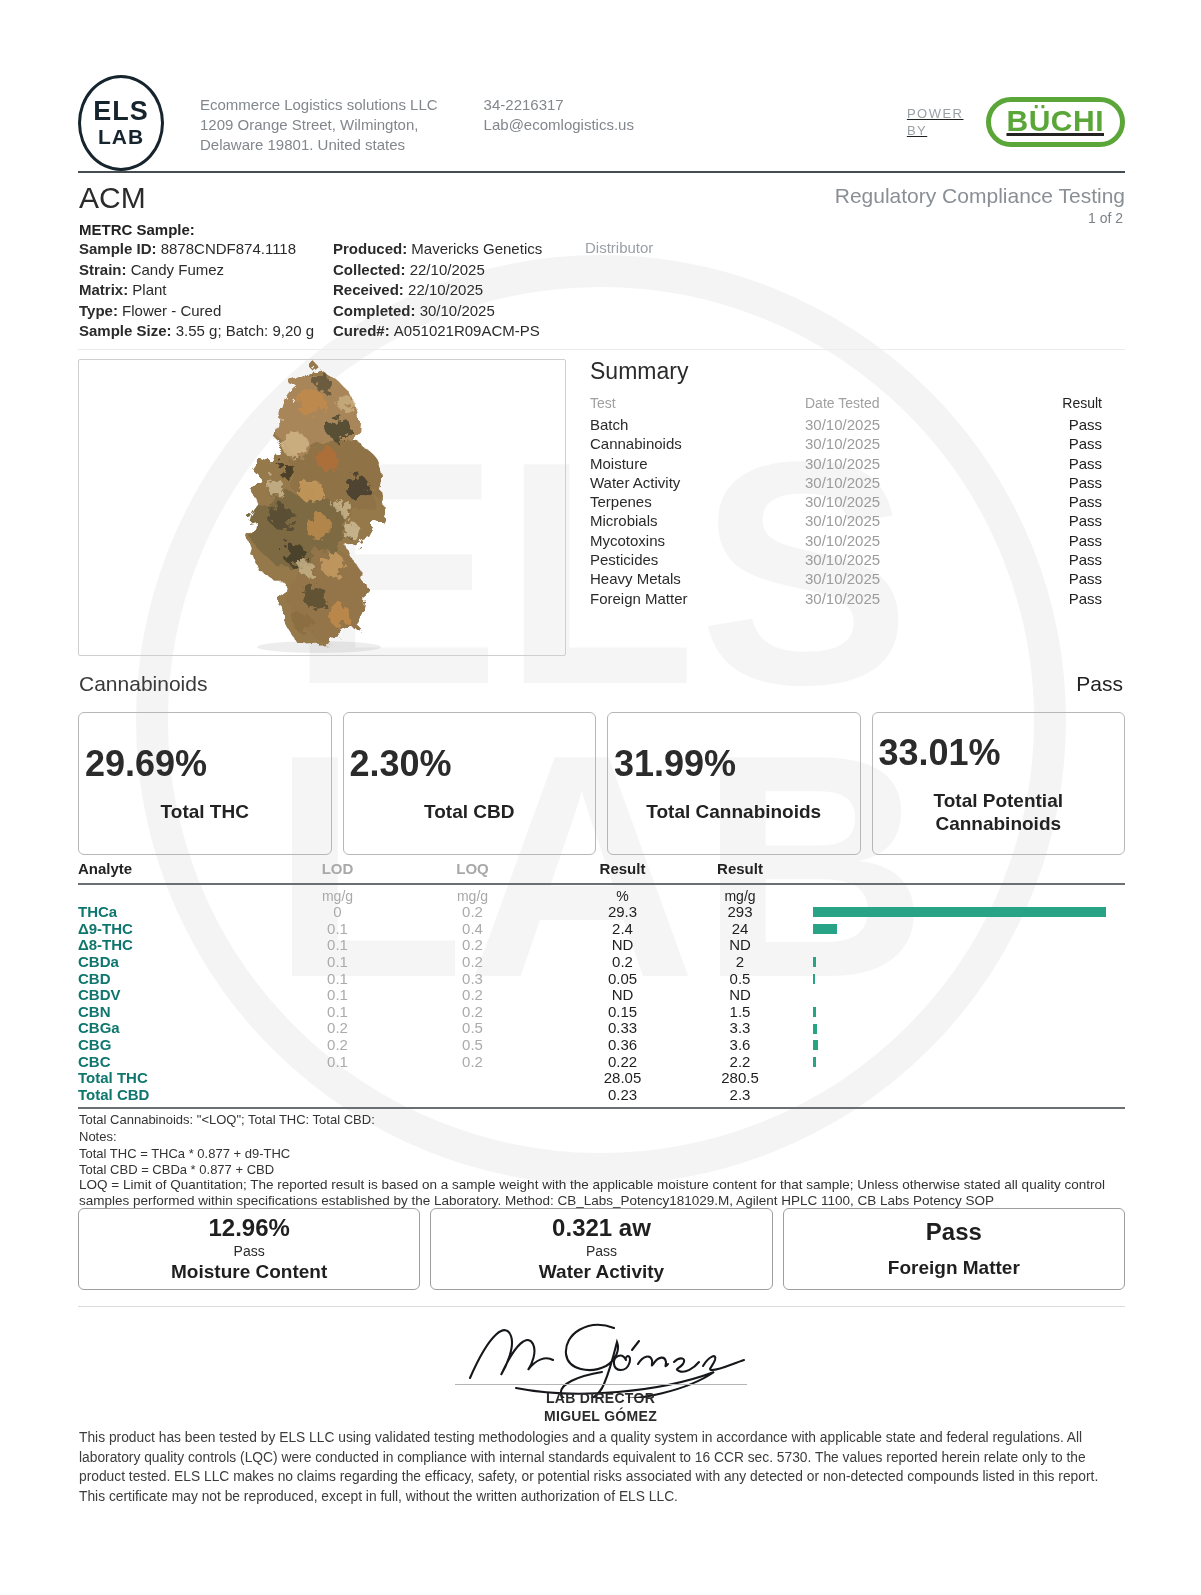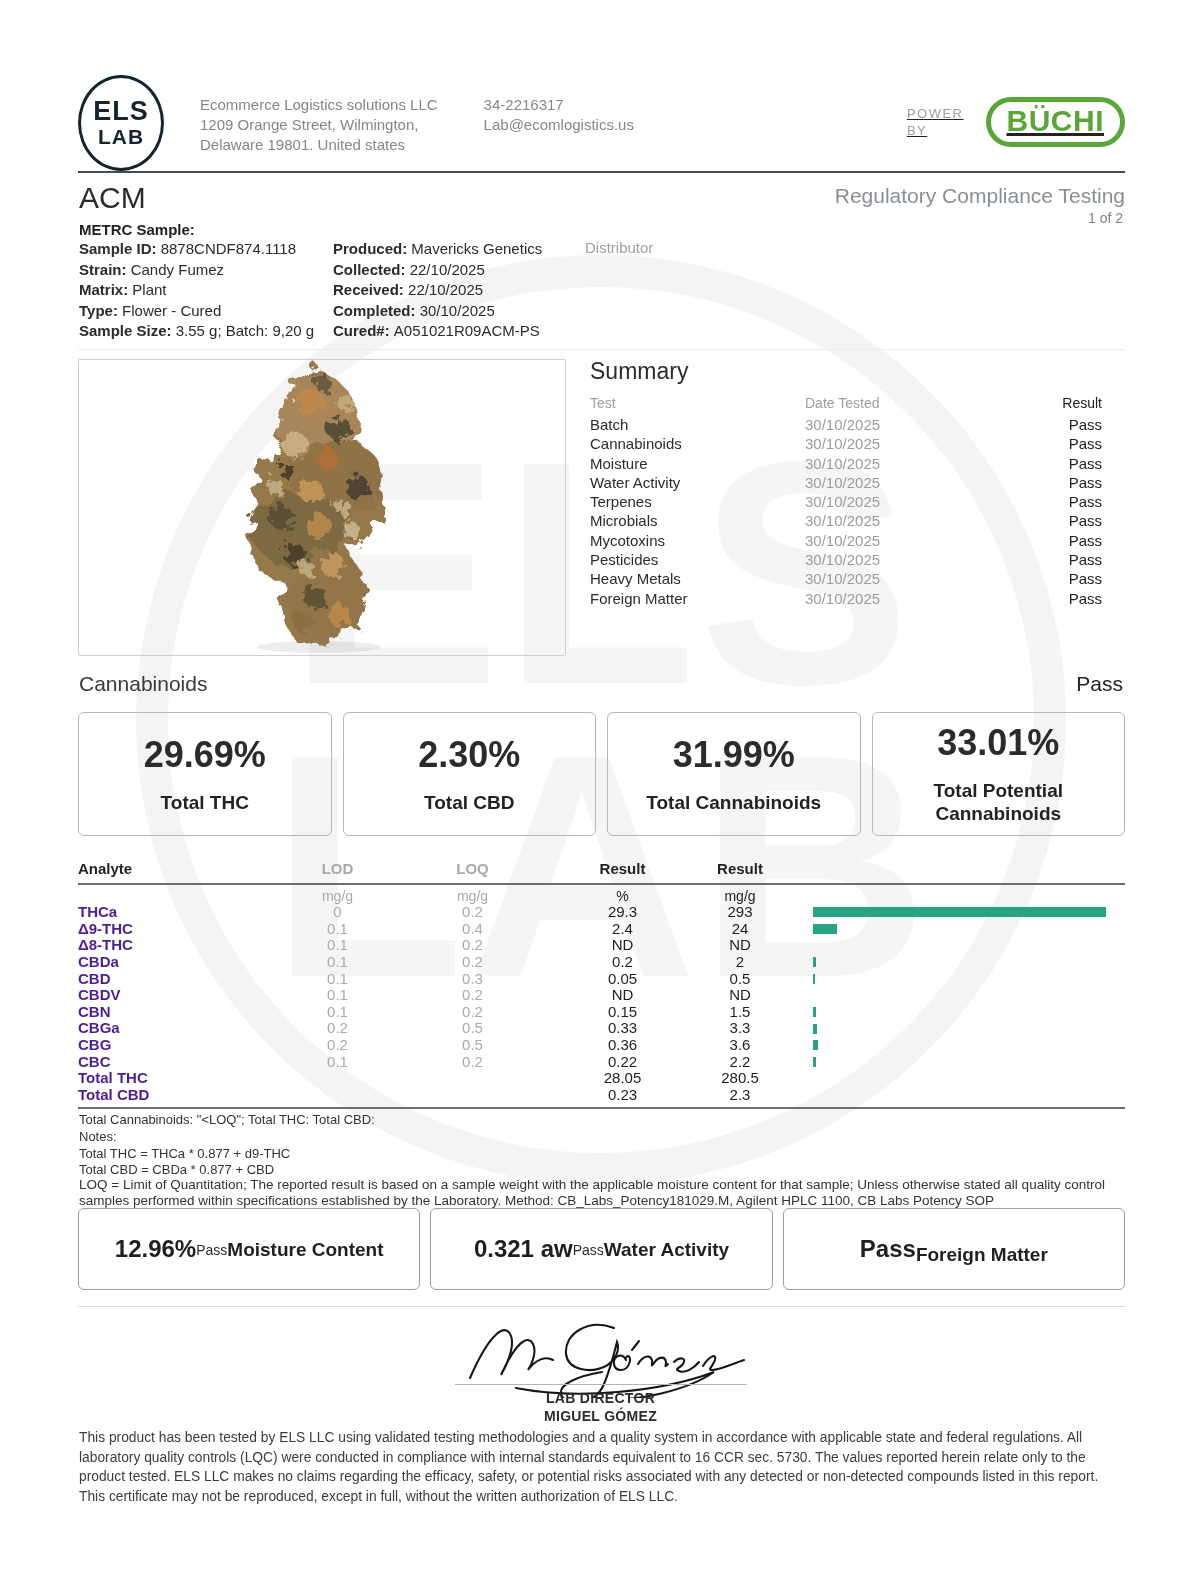--- a/index.html
+++ b/index.html
@@ -53,53 +53,53 @@
   .summary-grid .cell { line-height:19.3px; }
   .summary-grid .test { color:#2b2b2b; }
   .summary-grid .date { color:#9c9c9c; }
   .summary-grid .res { color:#222; text-align:right; }
   .summary-grid .shead.res { text-align:right; }
 
   
   .cann-heading { position:absolute; left:79px; top:672px; font-size:21px; color:#3a3a3a; font-weight:400; }
   .cann-pass { position:absolute; right:78px; top:672px; font-size:21px; color:#222; }
   .stat-row { position:absolute; left:78px; right:76px; top:712px; display:flex; gap:11px; }
-  .stat-box { flex:1; height:124px; border:1px solid #b7b7b7; border-radius:6px;
-    display:flex; flex-direction:column; align-items:center; justify-content:center; padding:8px 6px; }
+  .stat-box { flex:1; height:143px; border:1px solid #b7b7b7; border-radius:6px;
+    display:flex; flex-direction:column; justify-content:center; padding:8px 6px; }
   .stat-value { font-size:36px; font-weight:700; color:#2b2b2b; }
   .stat-label { font-size:19px; font-weight:700; color:#222; margin-top:16px; text-align:center; line-height:1.2; }
 
   
   .atable { position:absolute; left:78px; right:76px; top:861px; }
   .agrid { display:grid; grid-template-columns:202px 115px 155px 145px 90px 1fr; align-items:center; }
   .agrid > div { line-height:16.6px; font-size:15px; }
   .ahead { padding-bottom:5px; }
   .ahead .h-name { font-weight:700; color:#222; }
   .ahead .h-gray { color:#a9a9a9; text-align:center;font-weight:bold; }
   .ahead .h-res { font-weight:700; color:#222; text-align:center; }
   .arule-top { height:2px; background:#6b6f73; margin-bottom:3px; }
   .units .u-gray { color:#a9a9a9; text-align:center; font-size:14px; }
   .units .u-dark { color:#222; text-align:center; font-size:14px; }
-  .arow .a-name { font-weight:600; color:#4c1d95; }
+  .arow .a-name { font-weight:600; color:#0f766e; }
   .arow.total .a-name { font-weight:700; }
   .arow .a-gray { color:#ababab; text-align:center; }
   .arow .a-val { color:#1f1f1f; text-align:center; }
   .bar-cell { height:16.6px; display:flex; align-items:center; padding-left:28px; }
   .bar { height:10px; background:#29a385; }
   .arule-bottom { height:2px; background:#6b6f73; margin-top:4px; }
 
   
   .note-block-1 { position:absolute; left:79px; top:1112px; font-size:13px; color:#333; line-height:16.5px; }
   .note-block-2 { position:absolute; left:79px; top:1146px; font-size:13px; color:#333; line-height:15.5px; }
   .note-block-3 { position:absolute; left:79px; right:92px; top:1177px; font-size:13.5px; color:#333; line-height:15.8px; }
 
   
   .result-row { position:absolute; left:78px; right:76px; top:1208px; display:flex; gap:10px; }
   .result-box { flex:1; height:82px; border:1px solid #9e9e9e; border-radius:6px;
-    display:flex; align-items:center; justify-content:center; }
+    display:flex; flex-direction:column; align-items:center; justify-content:center; }
   .rb-value { font-size:24px; font-weight:700; color:#1f1f1f; line-height:1.1; }
   .rb-status { font-size:14px; color:#2b2b2b; margin-top:2px; }
   .rb-label { font-size:19px; font-weight:700; color:#1f1f1f; margin-top:2px; }
   .result-box.no-status .rb-label { margin-top:12px; }
   .hr-light-2 { position:absolute; left:78px; right:76px; top:1306px; height:1px; background:#dcdcdc; }
 
   
   .sig-wrap { position:absolute; left:0; right:0; top:1312px; display:flex; flex-direction:column; align-items:center; }
   .sig-svg { margin-left:10px; }
   .sig-line { width:292px; height:1px; background:#b5b5b5; margin-top:-14px; }

